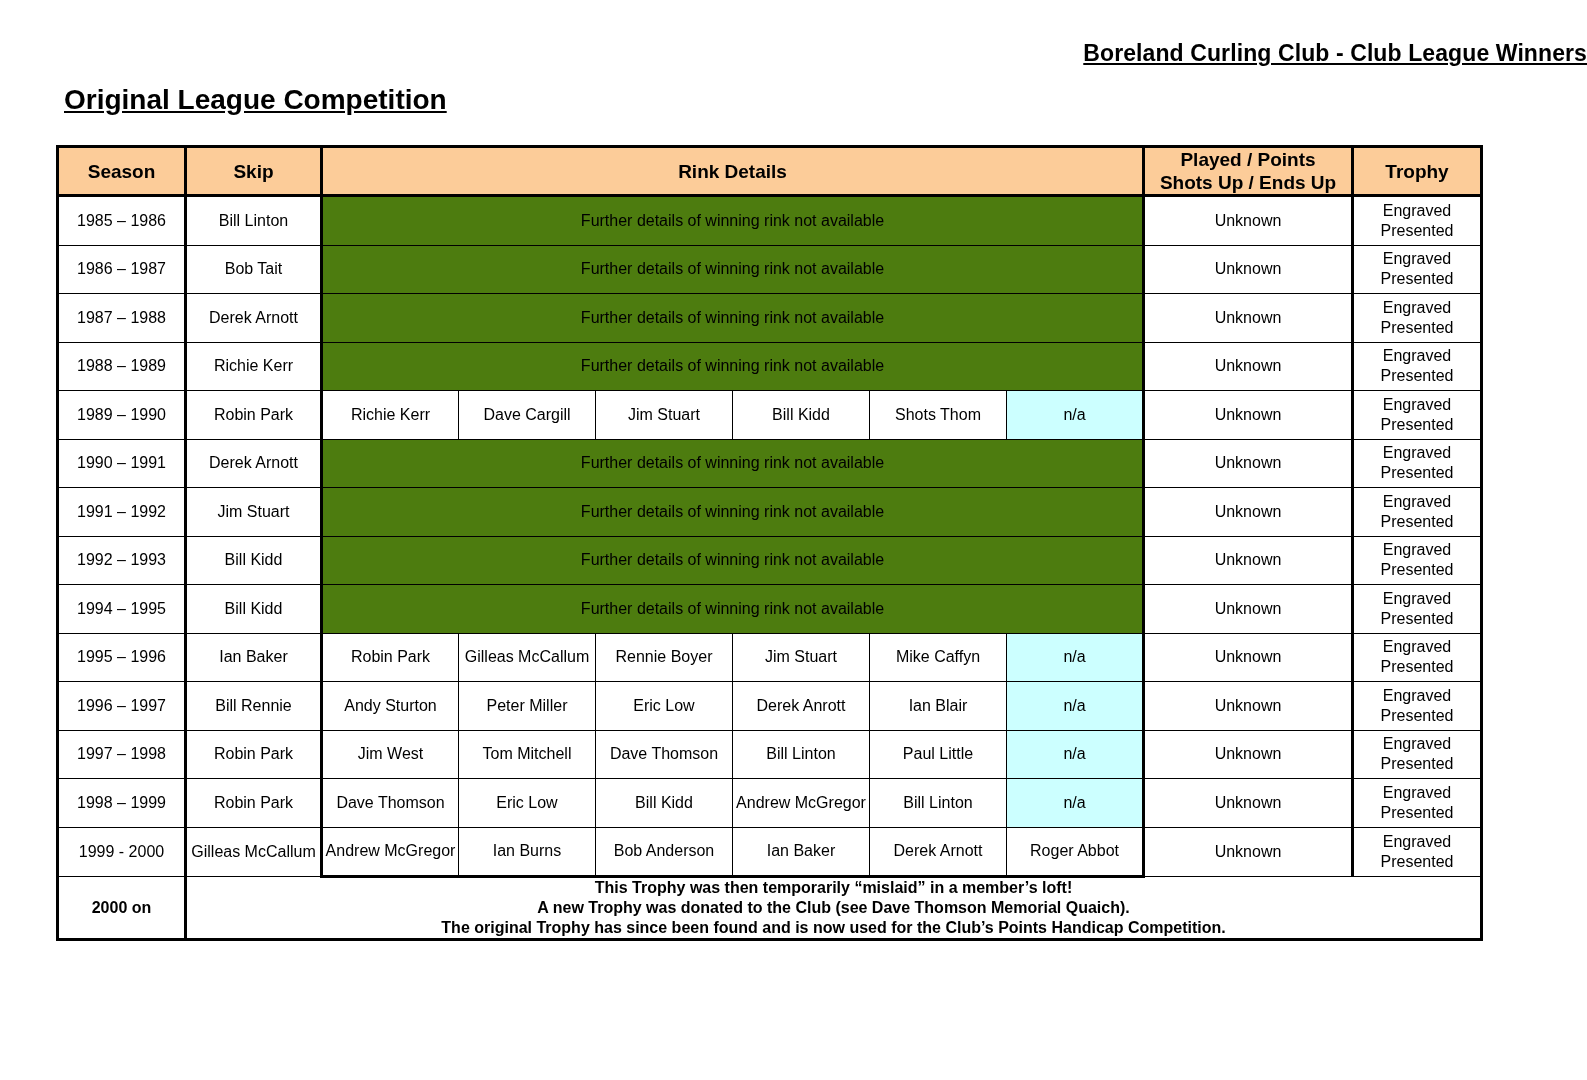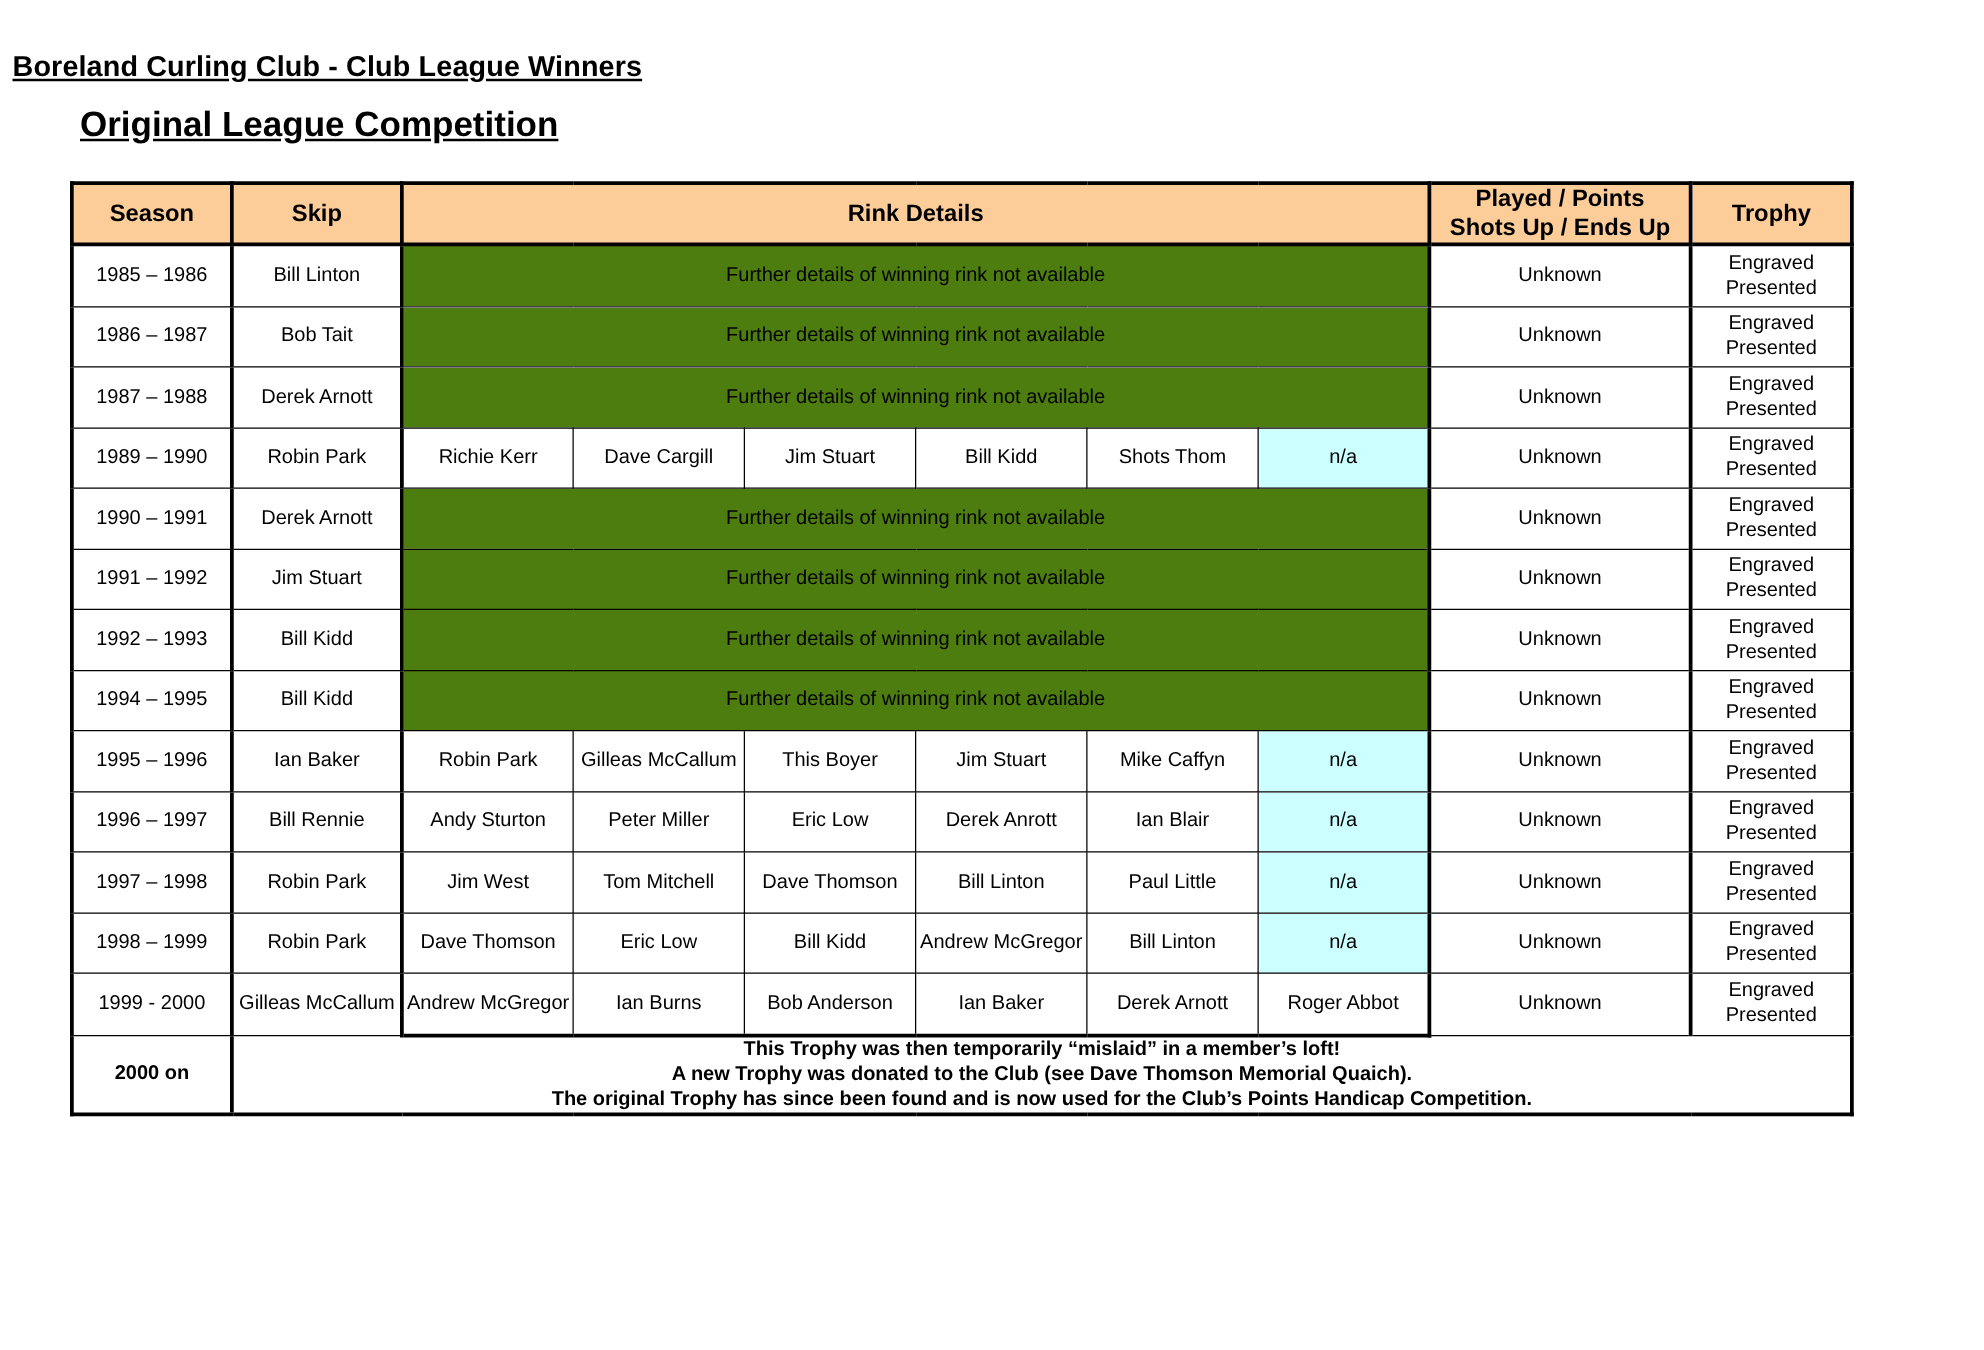--- a/index.html
+++ b/index.html
@@ -1,17 +1,17 @@
 <!DOCTYPE html>
 <html><head>
 <meta charset="utf-8">
 <style>
   html, body { margin: 0; padding: 0; background: #ffffff; }
   body { width: 1587px; height: 1080px; position: relative; font-family: "Liberation Sans", sans-serif; color: #000; }
-  .title { position: absolute; left: 0; width: 1587px; top: 40px; text-align: left; font-family: "Liberation Sans", sans-serif; font-weight: bold; font-size: 23px; text-decoration: underline; letter-spacing: 0.1px; padding-left: 10px; box-sizing: border-box; }
+  .title { position: absolute; left: 0; width: 1587px; top: 40px; text-align: right; font-family: "Liberation Sans", sans-serif; font-weight: bold; font-size: 23px; text-decoration: underline; letter-spacing: 0.1px; padding-left: 10px; box-sizing: border-box; }
   .subtitle { position: absolute; left: 64px; top: 84px; font-weight: bold; font-size: 28px; text-decoration: underline; }
   table.league { position: absolute; left: 56px; top: 145px; width: 1202px; border-collapse: collapse; table-layout: fixed; }
   table.league td, table.league th { border: 1.5px solid #000; text-align: center; vertical-align: middle; font-size: 16px; padding: 0; line-height: 20px; overflow: hidden; }
   table.league thead th { background: #fccc99; font-weight: bold; font-size: 19px; height: 46px; border-top: 3px solid #000; border-bottom: 3px solid #000; line-height: 23px; }
   table.league tbody td { height: 47.5px; }
   .col-season { width: 128px; }
   .col-skip { width: 136px; }
   .col-rink { width: 137px; }
   .col-played { width: 209px; }
   .col-trophy { width: 129px; }
@@ -83,20 +83,30 @@
         <td class="season thick-l thick-r">1987 – 1988</td>
         <td class="skip thick-r">Derek Arnott</td>
         <td class="rink-note thick-r" colspan="6">Further details of winning rink not available</td>
         <td class="played thick-r">Unknown</td>
         <td class="trophy thick-r">
           <span class="footer-line">Engraved</span>
           <span class="footer-line">Presented</span>
         </td>
       </tr>
       <tr>
+        <td class="season thick-l thick-r">1988 – 1989</td>
+        <td class="skip thick-r">Richie Kerr</td>
+        <td class="rink-note thick-r" colspan="6">Further details of winning rink not available</td>
+        <td class="played thick-r">Unknown</td>
+        <td class="trophy thick-r">
+          <span class="footer-line">Engraved</span>
+          <span class="footer-line">Presented</span>
+        </td>
+      </tr>
+      <tr>
         <td class="season thick-l thick-r">1989 – 1990</td>
         <td class="skip thick-r">Robin Park</td>
         <td>Richie Kerr</td>
         <td>Dave Cargill</td>
         <td>Jim Stuart</td>
         <td>Bill Kidd</td>
         <td>Shots Thom</td>
         <td class="rink-na thick-r">n/a</td>
         <td class="played thick-r">Unknown</td>
         <td class="trophy thick-r">
@@ -142,21 +152,21 @@
         <td class="trophy thick-r">
           <span class="footer-line">Engraved</span>
           <span class="footer-line">Presented</span>
         </td>
       </tr>
       <tr>
         <td class="season thick-l thick-r">1995 – 1996</td>
         <td class="skip thick-r">Ian Baker</td>
         <td>Robin Park</td>
         <td>Gilleas McCallum</td>
-        <td>This Boyer</td>
+        <td>Rennie Boyer</td>
         <td>Jim Stuart</td>
         <td>Mike Caffyn</td>
         <td class="rink-na thick-r">n/a</td>
         <td class="played thick-r">Unknown</td>
         <td class="trophy thick-r">
           <span class="footer-line">Engraved</span>
           <span class="footer-line">Presented</span>
         </td>
       </tr>
       <tr>

